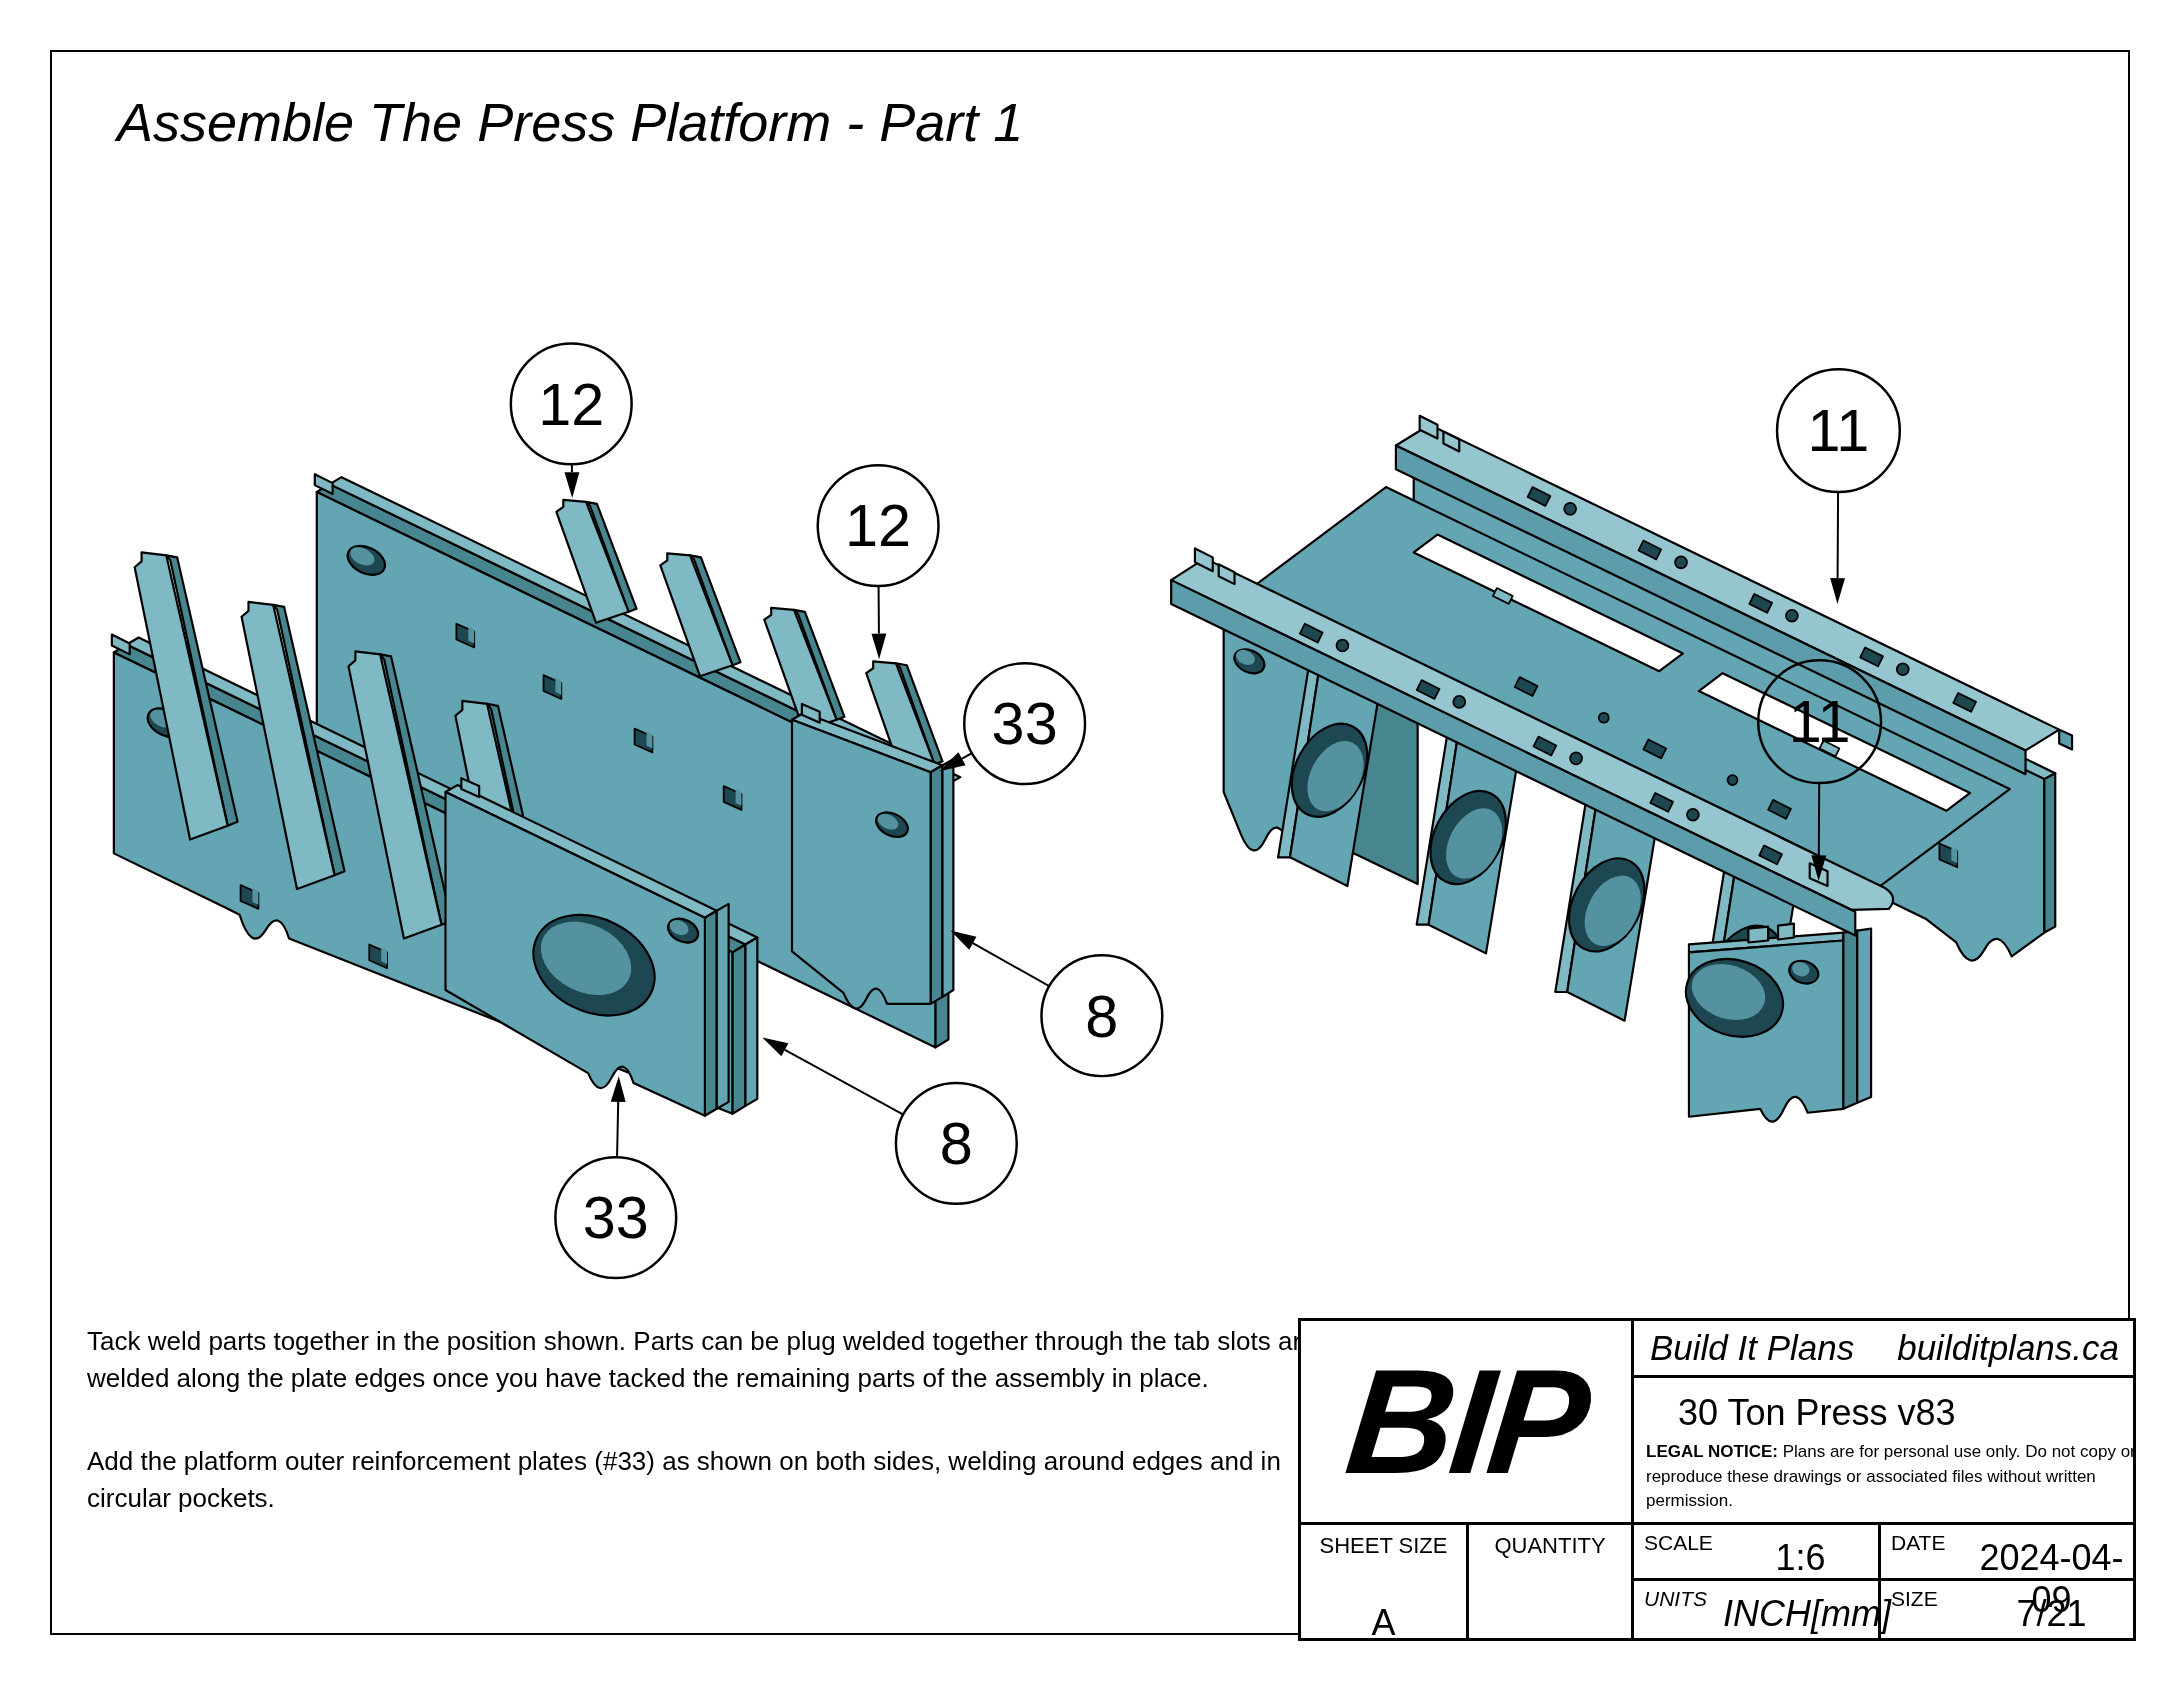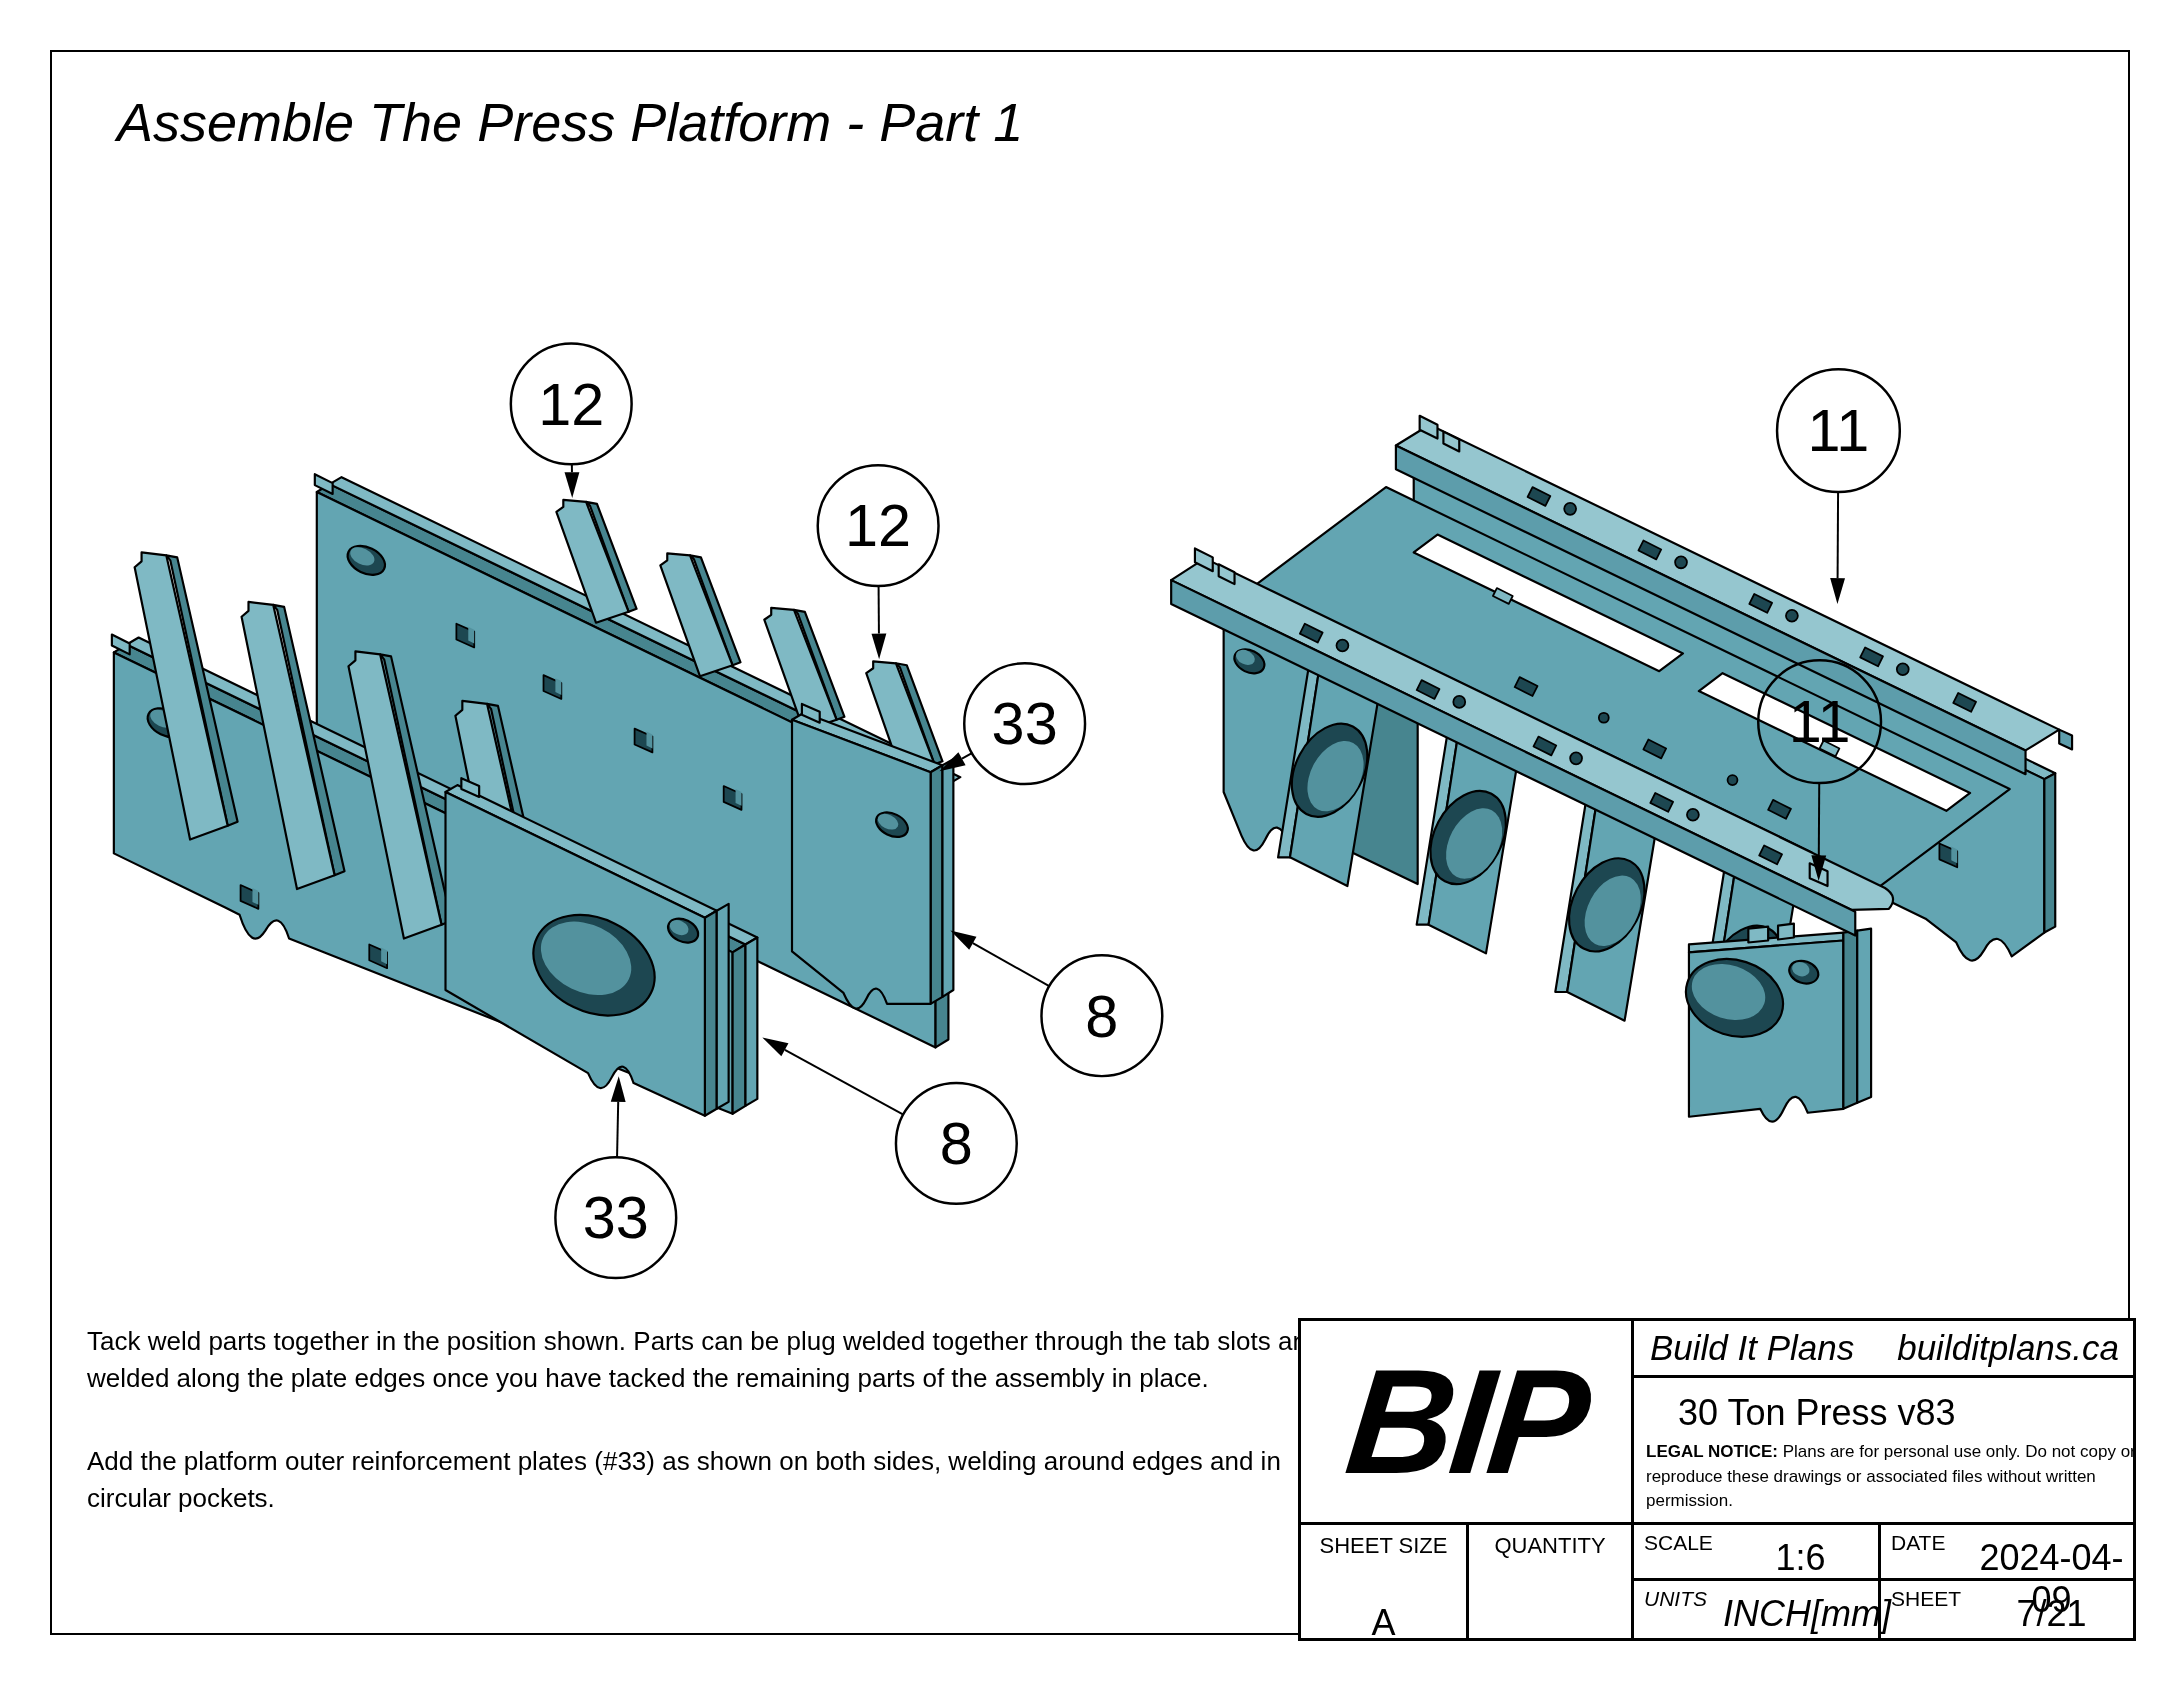--- a/index.html
+++ b/index.html
@@ -362,18 +362,18 @@
     </div>
     <div class="tb-cell cell-date b-b">
       <div class="tb-label">DATE</div>
       <div class="tb-value-r">2024-04-09</div>
     </div>
     <div class="tb-cell cell-units b-r">
       <div class="tb-label">UNITS</div>
       <div class="tb-value-r">INCH[mm]</div>
     </div>
     <div class="tb-cell cell-sheet">
-      <div class="tb-label">SHEET</div>
+      <div class="tb-label">SIZE</div>
       <div class="tb-value-r">7/21</div>
     </div>
   </div>
 </div>
 
 
 </body></html>

